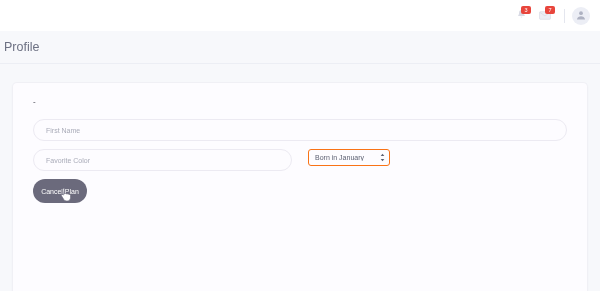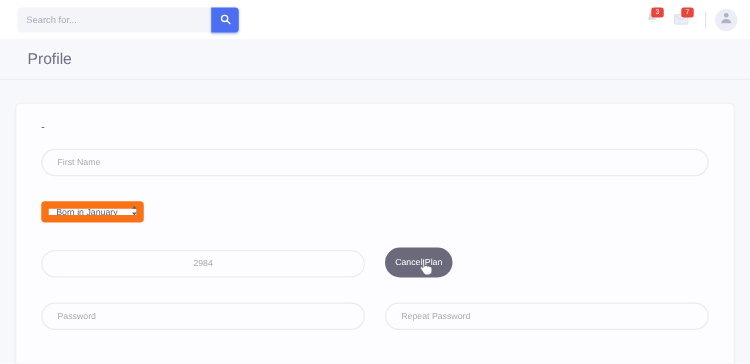--- a/index.html
+++ b/index.html
@@ -82,21 +82,21 @@
     display: flex; align-items: center; justify-content: center;
     cursor: pointer;
   }
 
   
   .titleband {
     height: 33px;
     background: #f7f8fb;
     border-bottom: 1px solid #eceef4;
     display: flex; align-items: center;
-    padding-left: 22px;
+    padding-left: 4px;
   }
   .page-title {
     font-size: 12.5px;
     color: #6d7183;
     font-weight: 400;
   }
 
   
   .content {
     height: 227px;
@@ -118,42 +118,42 @@
     color: #3a3a46;
     letter-spacing: -0.5px;
     height: 14px;
     line-height: 14px;
     margin-bottom: 10px;
   }
 
   .row {
     display: flex;
     gap: 16px;
-    margin-bottom: 20px;
-    align-items: flex-end;
+    margin-bottom: 8px;
+    align-items: flex-start;
   }
   .field {
     flex: 1;
     height: 22px;
     border: 1px solid #eceaf2;
     border-radius: 11px;
     background: #fdfcff;
     font-family: "Liberation Sans", sans-serif;
     font-size: 7px;
     color: #5b5f70;
     padding: 0 12px;
     outline: none;
   }
   .field::placeholder { color: #a9abb8; }
   .field.centered { text-align: center; color: #b0b2bf; }
   .field.half { flex: 0 0 calc(50% - 8px); }
 
   .select {
     height: 17px;
-    border: 6px solid #f97316;
+    border: 1px solid #f97316;
     border-radius: 3px;
     background: #fdfcff;
     font-family: "Liberation Sans", sans-serif;
     font-size: 7px;
     color: #5b5f70;
     padding: 0 4px 0 6px;
     outline: none;
     flex: 0 0 82px;
     appearance: none;
     position: relative;
@@ -193,31 +193,20 @@
     left: 50%; top: 9px;
     width: 12px; height: 14px;
   }
   .spacer { flex: 1; }
 </style>
 </head>
 <body>
 
 <div class="topbar">
 
-  <div class="search-wrap">
-    <input class="search-input" type="text" placeholder="Search for..." style="">
-    <button class="search-btn">
-      <span>
-        <svg width="9" height="9" viewBox="0 0 16 16">
-          <circle cx="6.6" cy="6.6" r="4.4" fill="none" stroke="#ffffff" stroke-width="1.9"></circle>
-          <line x1="10" y1="10" x2="14" y2="14" stroke="#ffffff" stroke-width="1.9" stroke-linecap="round"></line>
-        </svg>
-      </span>
-    </button>
-  </div>
 
   <div class="topright">
 
     <button class="icon-btn">
       <span>
         <svg width="11" height="11" viewBox="0 0 16 16">
           <path d="M8 1.5c-2.1 0-3.5 1.6-3.5 3.6 0 2.6-.8 3.6-1.3 4.2-.2.3 0 .7.4.7h8.8c.4 0 .6-.4.4-.7-.5-.6-1.3-1.6-1.3-4.2 0-2-1.4-3.6-3.5-3.6z" fill="#d8dae4"></path>
           <path d="M6.6 11.2a1.45 1.45 0 0 0 2.8 0z" fill="#d8dae4"></path>
         </svg>
       </span>
@@ -256,45 +245,41 @@
   <div class="card">
 
     <div class="card-marker">-</div>
 
     <div class="row">
       <input class="field" type="text" placeholder="First Name" style="">
     </div>
 
 
     <div class="row">
+      <input class="field half" type="text" placeholder="Favorite Color" style="">
       <div class="select-wrap">
         <select class="select">
           <option>Born in January</option>
         </select>
         <span class="select-arrows">
           <svg width="5" height="9" viewBox="0 0 6 11">
             <path d="M3 .8 5.2 3.6H.8z" fill="#5b5f70"></path>
             <path d="M3 10.2 .8 7.4h4.4z" fill="#5b5f70"></path>
           </svg>
         </span>
       </div>
     </div>
 
     <div class="row">
-      <input class="field centered half" type="text" placeholder="2984" style="">
       <button class="btn-cancel">
         <span>Cancel Plan</span>
         <span class="cursor-hand">
           <svg width="12" height="14" viewBox="0 0 14 17">
             <path d="M3.2 1.2c0-.6.5-1 1-1s1 .4 1 1v6.1l1-.6c.6-.3 1.4-.1 1.7.5l.1.2.9-.3c.6-.2 1.3.1 1.5.7l.1.2.8-.1c.6 0 1.1.4 1.2 1v3c0 2.1-1.6 3.8-3.6 3.8H7.4c-1.3 0-2.5-.7-3.1-1.8L1.5 9.5c-.3-.5-.1-1.2.4-1.5.5-.3 1.1-.2 1.5.2l.4.5z" fill="#ffffff" stroke="#6b6a7c" stroke-width="0.8"></path>
           </svg>
         </span>
       </button>
       <div class="spacer"></div>
     </div>
 
-    <div class="row">
-      <input class="field" type="password" placeholder="Password" style="">
-      <input class="field" type="password" placeholder="Repeat Password" style="">
-    </div>
 
   </div>
 </div>
 
 </body></html>

